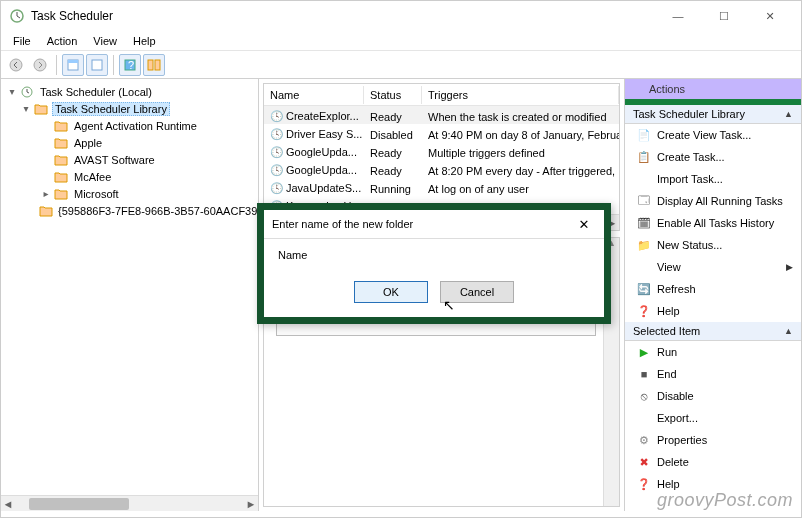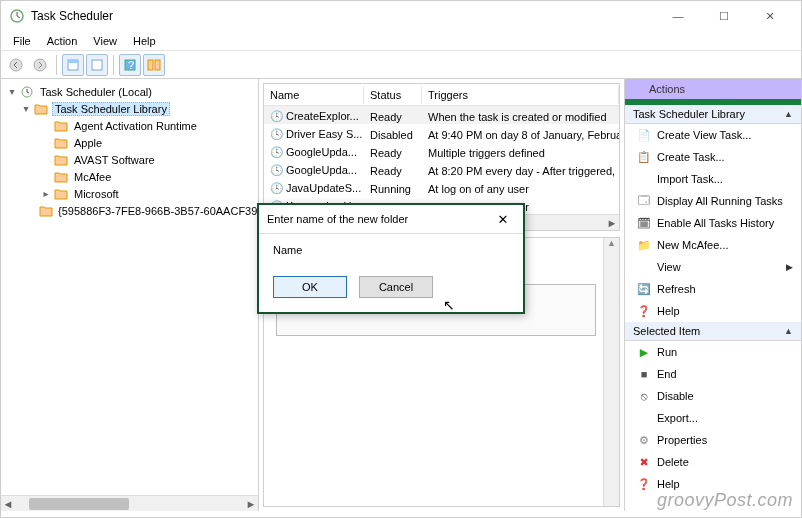--- a/index.html
+++ b/index.html
@@ -43,26 +43,26 @@
 .detail .vsb{position:absolute;right:0;top:0;bottom:0;width:16px;background:#f0f0f0;border-left:1px solid #ddd}
 .detail .vsb .arr{height:14px;text-align:center;color:#888;font-size:9px}
 .actions{width:176px;background:#fff;display:flex;flex-direction:column}
 .actions .hdr{background:#c4b5fd;padding:4px 24px;color:#333;border-bottom:6px solid #15803d}
 .actions .grp{background:#eaf1fb;padding:3px 8px;font-size:11px;display:flex;align-items:center;justify-content:space-between;border-bottom:1px solid #d5d5d5}
 .actions .grp .chev{font-size:9px;color:#444}
 .actions .ai{display:flex;align-items:center;padding:3px 8px 3px 10px;height:22px}
 .actions .ai .aicn{width:18px;display:inline-flex;align-items:center;justify-content:center;margin-right:4px}
 .actions .ai.dim{color:#999}
 .actions .ai .arw{margin-left:auto;font-size:9px;color:#333}
-.dialog{position:absolute;left:256px;top:202px;width:268px;background:#fff;border:2px solid #14532d;box-shadow:2px 2px 8px rgba(0,0,0,.25);z-index:10}
+.dialog{position:absolute;left:256px;top:202px;width:354px;background:#fff;border:7px solid #14532d;box-shadow:2px 2px 8px rgba(0,0,0,.25);z-index:10}
 .dialog .dtitle{height:28px;display:flex;align-items:center;padding:0 8px;font-size:12px}
 .dialog .dx{margin-left:auto;width:24px;text-align:center;font-size:13px}
 .dialog .dbody{border-top:1px solid #ddd;padding:10px 14px 6px 14px}
 .dialog input{width:100%;height:22px;border:1px solid #7aa7d8;padding:2px 5px;font-size:12px;outline:none}
-.dialog .dbtns{display:flex;justify-content:flex-start;gap:12px;padding:8px 14px 14px}
+.dialog .dbtns{display:flex;justify-content:center;gap:12px;padding:8px 14px 14px}
 .dialog button{width:74px;height:22px;border:1px solid #adadad;background:#e1e1e1}
 .dialog button.pri{border-color:#2670b8;background:#e5f1fb}
 .cursor{position:absolute;left:442px;top:296px;z-index:20;font-size:14px;pointer-events:none}
 .watermark{position:absolute;right:8px;bottom:6px;font-size:18px;color:#aaa;font-style:italic;letter-spacing:.5px}
 svg{display:block}
 </style>
 </head>
 <body>
 
 <div class="titlebar">
@@ -296,21 +296,21 @@
         <div class="ai">
           <span class="aicn">🗔</span>
           <span>Display All Running Tasks</span>
         </div>
         <div class="ai">
           <span class="aicn">🗓</span>
           <span>Enable All Tasks History</span>
         </div>
         <div class="ai dim">
           <span class="aicn">📁</span>
-          <span>New McAfee...</span>
+          <span>New Status...</span>
         </div>
         <div class="ai">
           <span class="aicn"></span>
           <span>View</span>
           <span class="arw">▶</span>
         </div>
         <div class="ai">
           <span class="aicn">🔄</span>
           <span>Refresh</span>
         </div>

